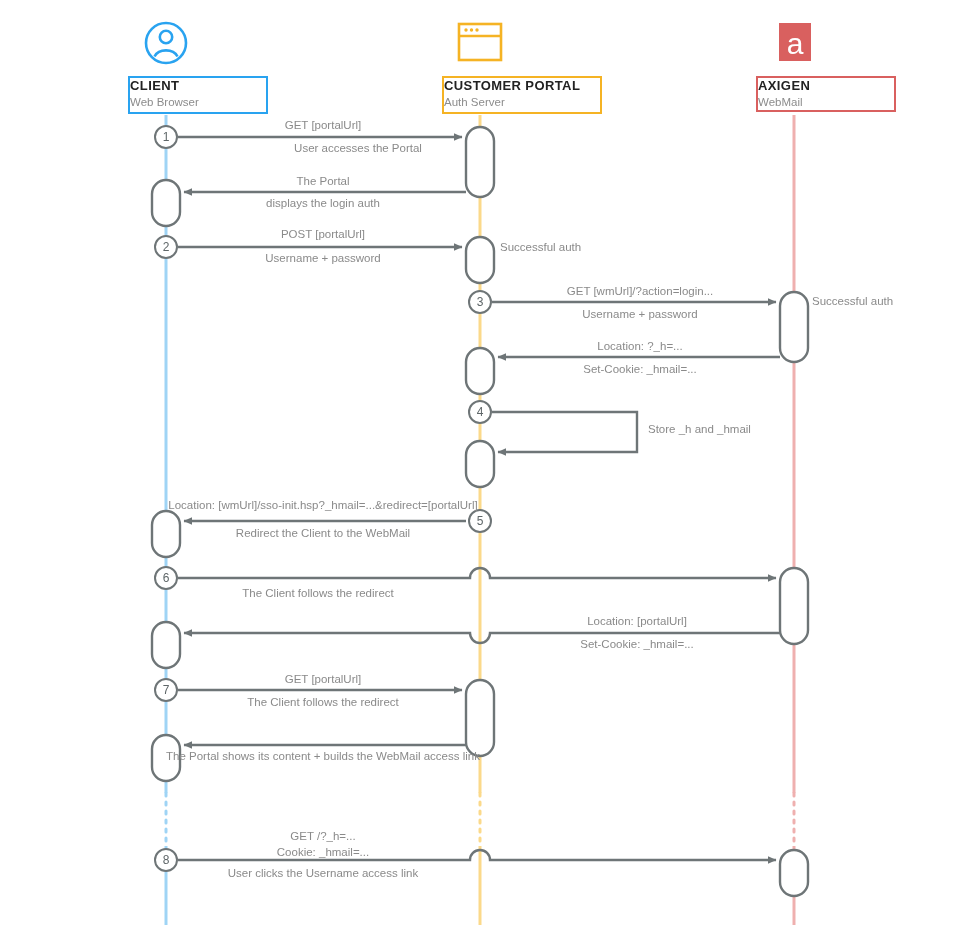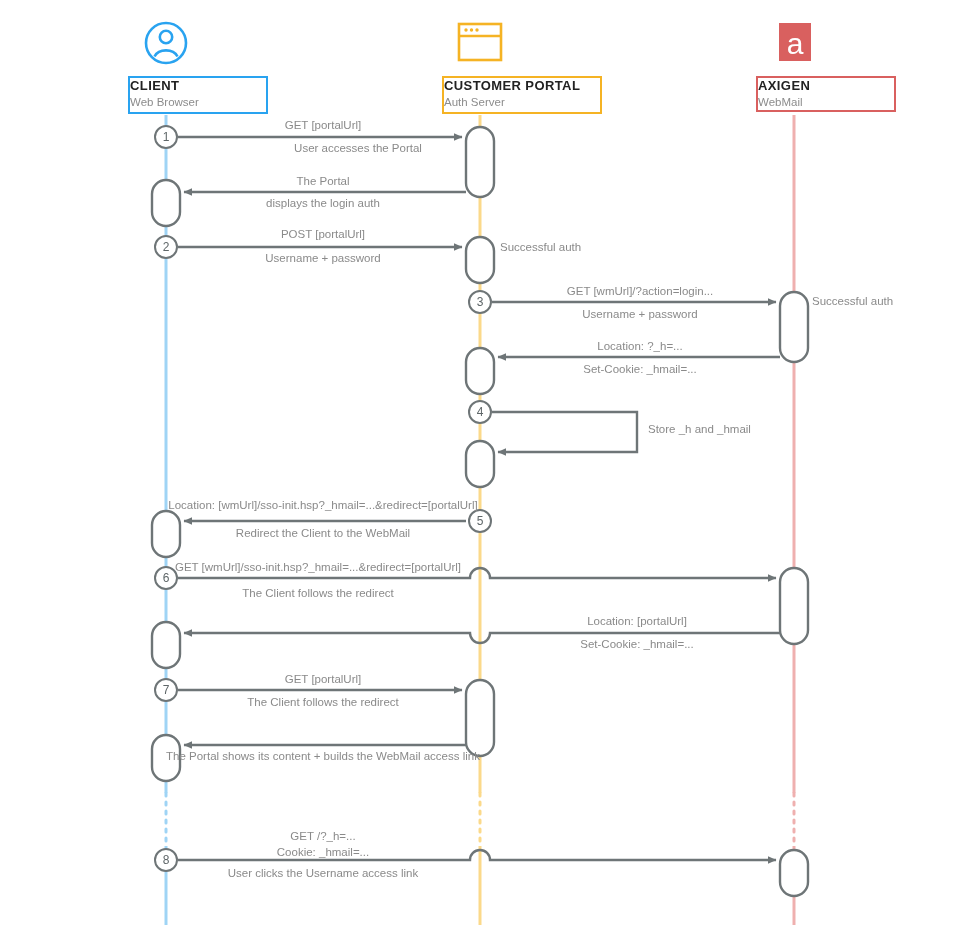--- a/index.html
+++ b/index.html
@@ -219,21 +219,20 @@
   <div class="msg-label leftal" style="left:812px; top:294px;">Successful auth</div>
 
   <div class="msg-label center" style="left:640px; top:339px;">Location: ?_h=...</div>
   <div class="msg-label center" style="left:640px; top:362px;">Set-Cookie: _hmail=...</div>
 
   <div class="msg-label leftal" style="left:648px; top:422px;">Store _h and _hmail</div>
 
   <div class="msg-label center" style="left:323px; top:498px;">Location: [wmUrl]/sso-init.hsp?_hmail=...&amp;redirect=[portalUrl]</div>
   <div class="msg-label center" style="left:323px; top:526px;">Redirect the Client to the WebMail</div>
 
-  <div class="msg-label center" style="left:318px; top:560px;">GET [wmUrl]/sso-init.hsp?_hmail=...&amp;redirect=[portalUrl]</div>
   <div class="msg-label center" style="left:318px; top:586px;">The Client follows the redirect</div>
 
   <div class="msg-label center" style="left:637px; top:614px;">Location: [portalUrl]</div>
   <div class="msg-label center" style="left:637px; top:637px;">Set-Cookie: _hmail=...</div>
 
   <div class="msg-label center" style="left:323px; top:672px;">GET [portalUrl]</div>
   <div class="msg-label center" style="left:323px; top:695px;">The Client follows the redirect</div>
 
   <div class="msg-label center" style="left:323px; top:749px;text-align:center;">The Portal shows its content + builds the WebMail access link</div>
 

